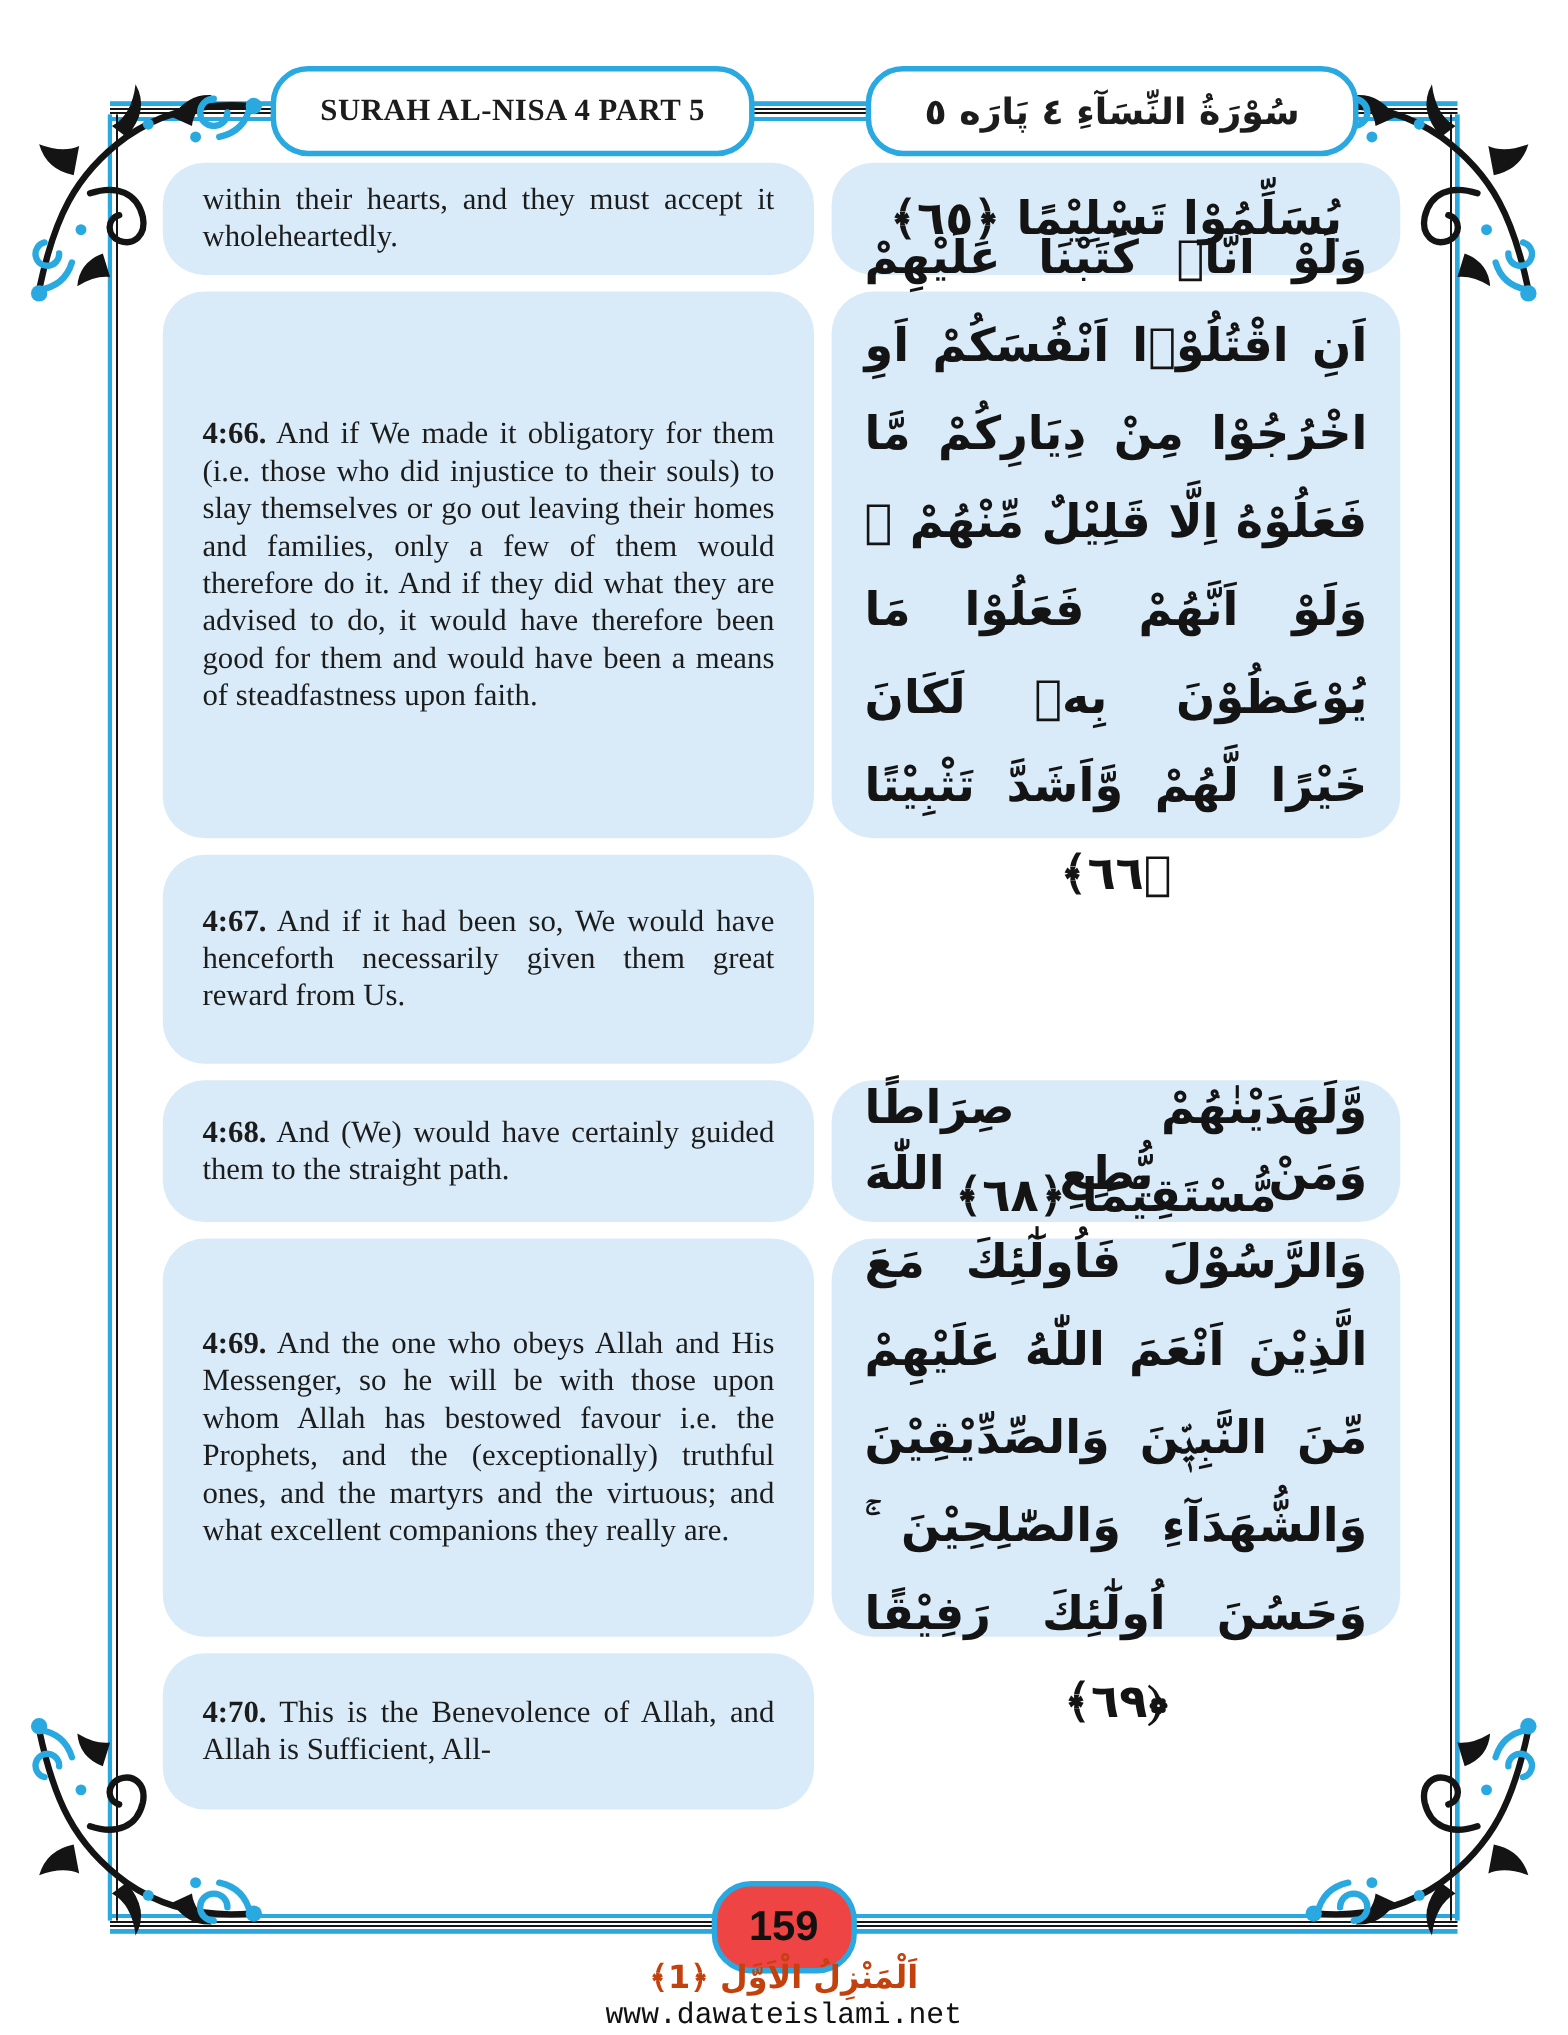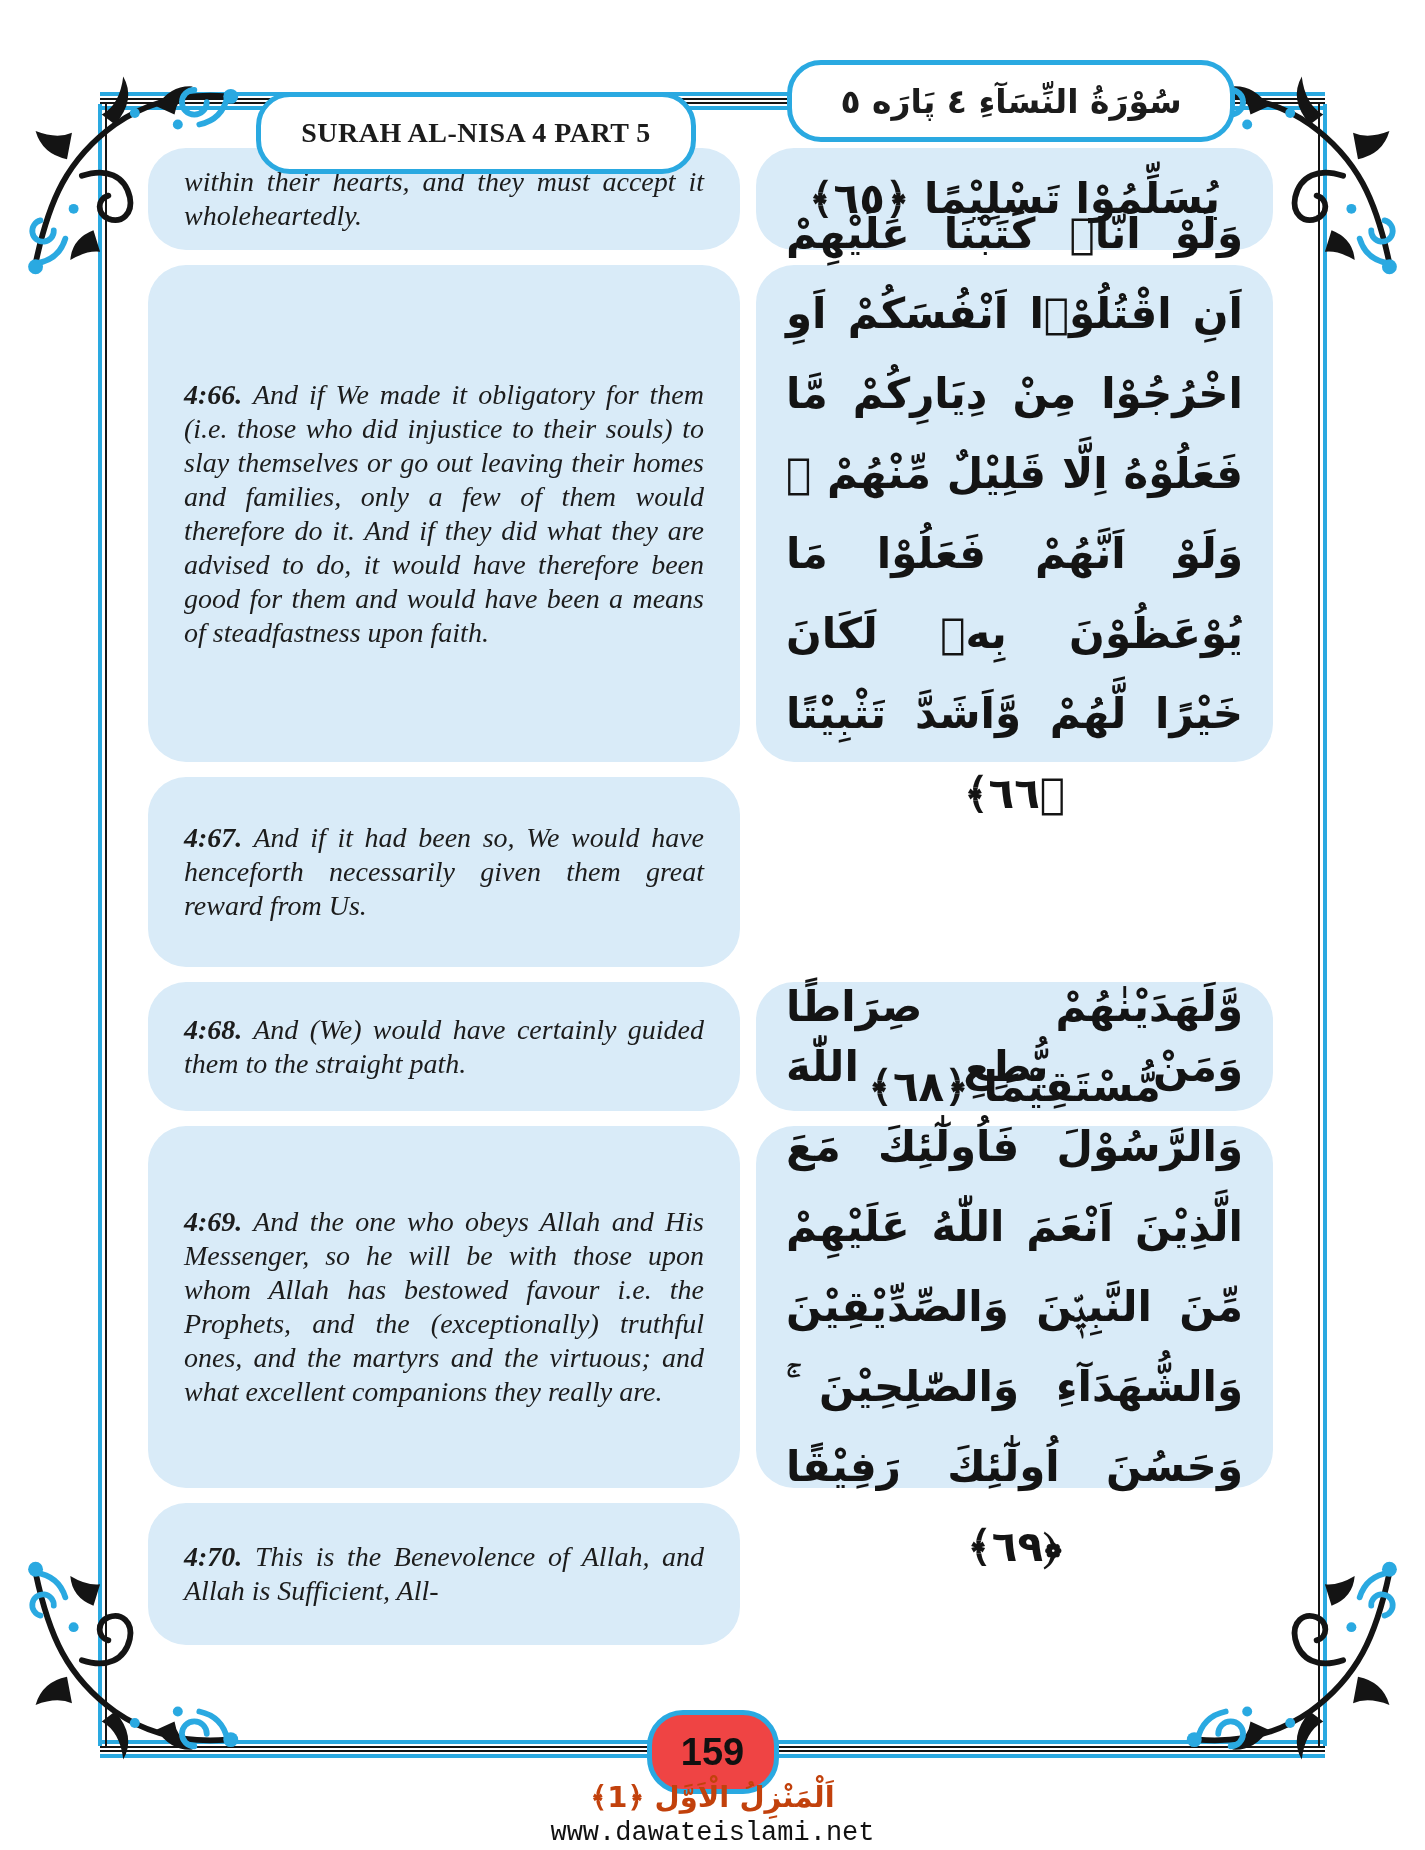--- a/index.html
+++ b/index.html
@@ -20,35 +20,35 @@
 
   .orn{position:absolute;width:215px;height:235px;z-index:2;}
   .orn.tl{left:24px;top:50px;}
   .orn.tr{right:24px;top:50px;transform:scaleX(-1);}
   .orn.bl{left:24px;bottom:64px;transform:scaleY(-1);}
   .orn.br{right:24px;bottom:64px;transform:scale(-1,-1);}
 
   
   .banner{position:absolute;top:60px;height:72px;background:#fff;border:5px solid #2aa9e1;
           border-radius:34px;z-index:3;display:flex;align-items:center;justify-content:center;}
-  .banner-left{left:256px;width:430px;margin-top:32px;}
+  .banner-left{left:246px;width:430px;}
   .banner-left span{font-weight:bold;font-size:28px;letter-spacing:.5px;font-family:"Liberation Serif",serif;}
   .banner-right{right:190px;width:438px;}
   .banner-right span{font-weight:bold;font-size:33px;font-family:"DejaVu Sans",sans-serif;direction:rtl;}
 
   
   .content{position:absolute;left:148px;top:148px;width:1125px;display:flex;
            flex-direction:column;gap:15px;z-index:2;}
   .row{display:flex;gap:16px;}
   .r1{height:102px;} .r2{height:497px;} .r3{height:190px;}
   .r4{height:129px;border-radius:21px;} .r5{height:362px;} .r6{height:142px;}
   .block{background:#d9ebf8;border-radius:38px;box-sizing:border-box;display:flex;
          flex-direction:column;justify-content:center;}
   .en{width:592px;padding:14px 36px;}
-  .en p{margin:0;font-size:28px;line-height:34px;text-align:justify;color:#1c1c1c;font-style:italic;}
+  .en p{margin:0;font-size:28px;line-height:34px;text-align:justify;color:#1c1c1c;}
   .vnum{font-weight:bold;}
   .ar{flex:1;padding:8px 30px;direction:rtl;}
   .ar p{margin:0;font-family:"DejaVu Sans",sans-serif;font-weight:bold;font-size:42px;
         line-height:80px;color:#141414;text-align:justify;text-align-last:center;}
 
   
   .page-pill{position:absolute;top:1710px;left:50%;transform:translateX(-50%);width:122px;height:74px;
              background:#ef4444;border:5px solid #2aa9e1;border-radius:36px;z-index:3;
              display:flex;align-items:center;justify-content:center;}
   .page-pill span{font-family:"Liberation Sans",sans-serif;font-weight:bold;font-size:38px;color:#111;}

